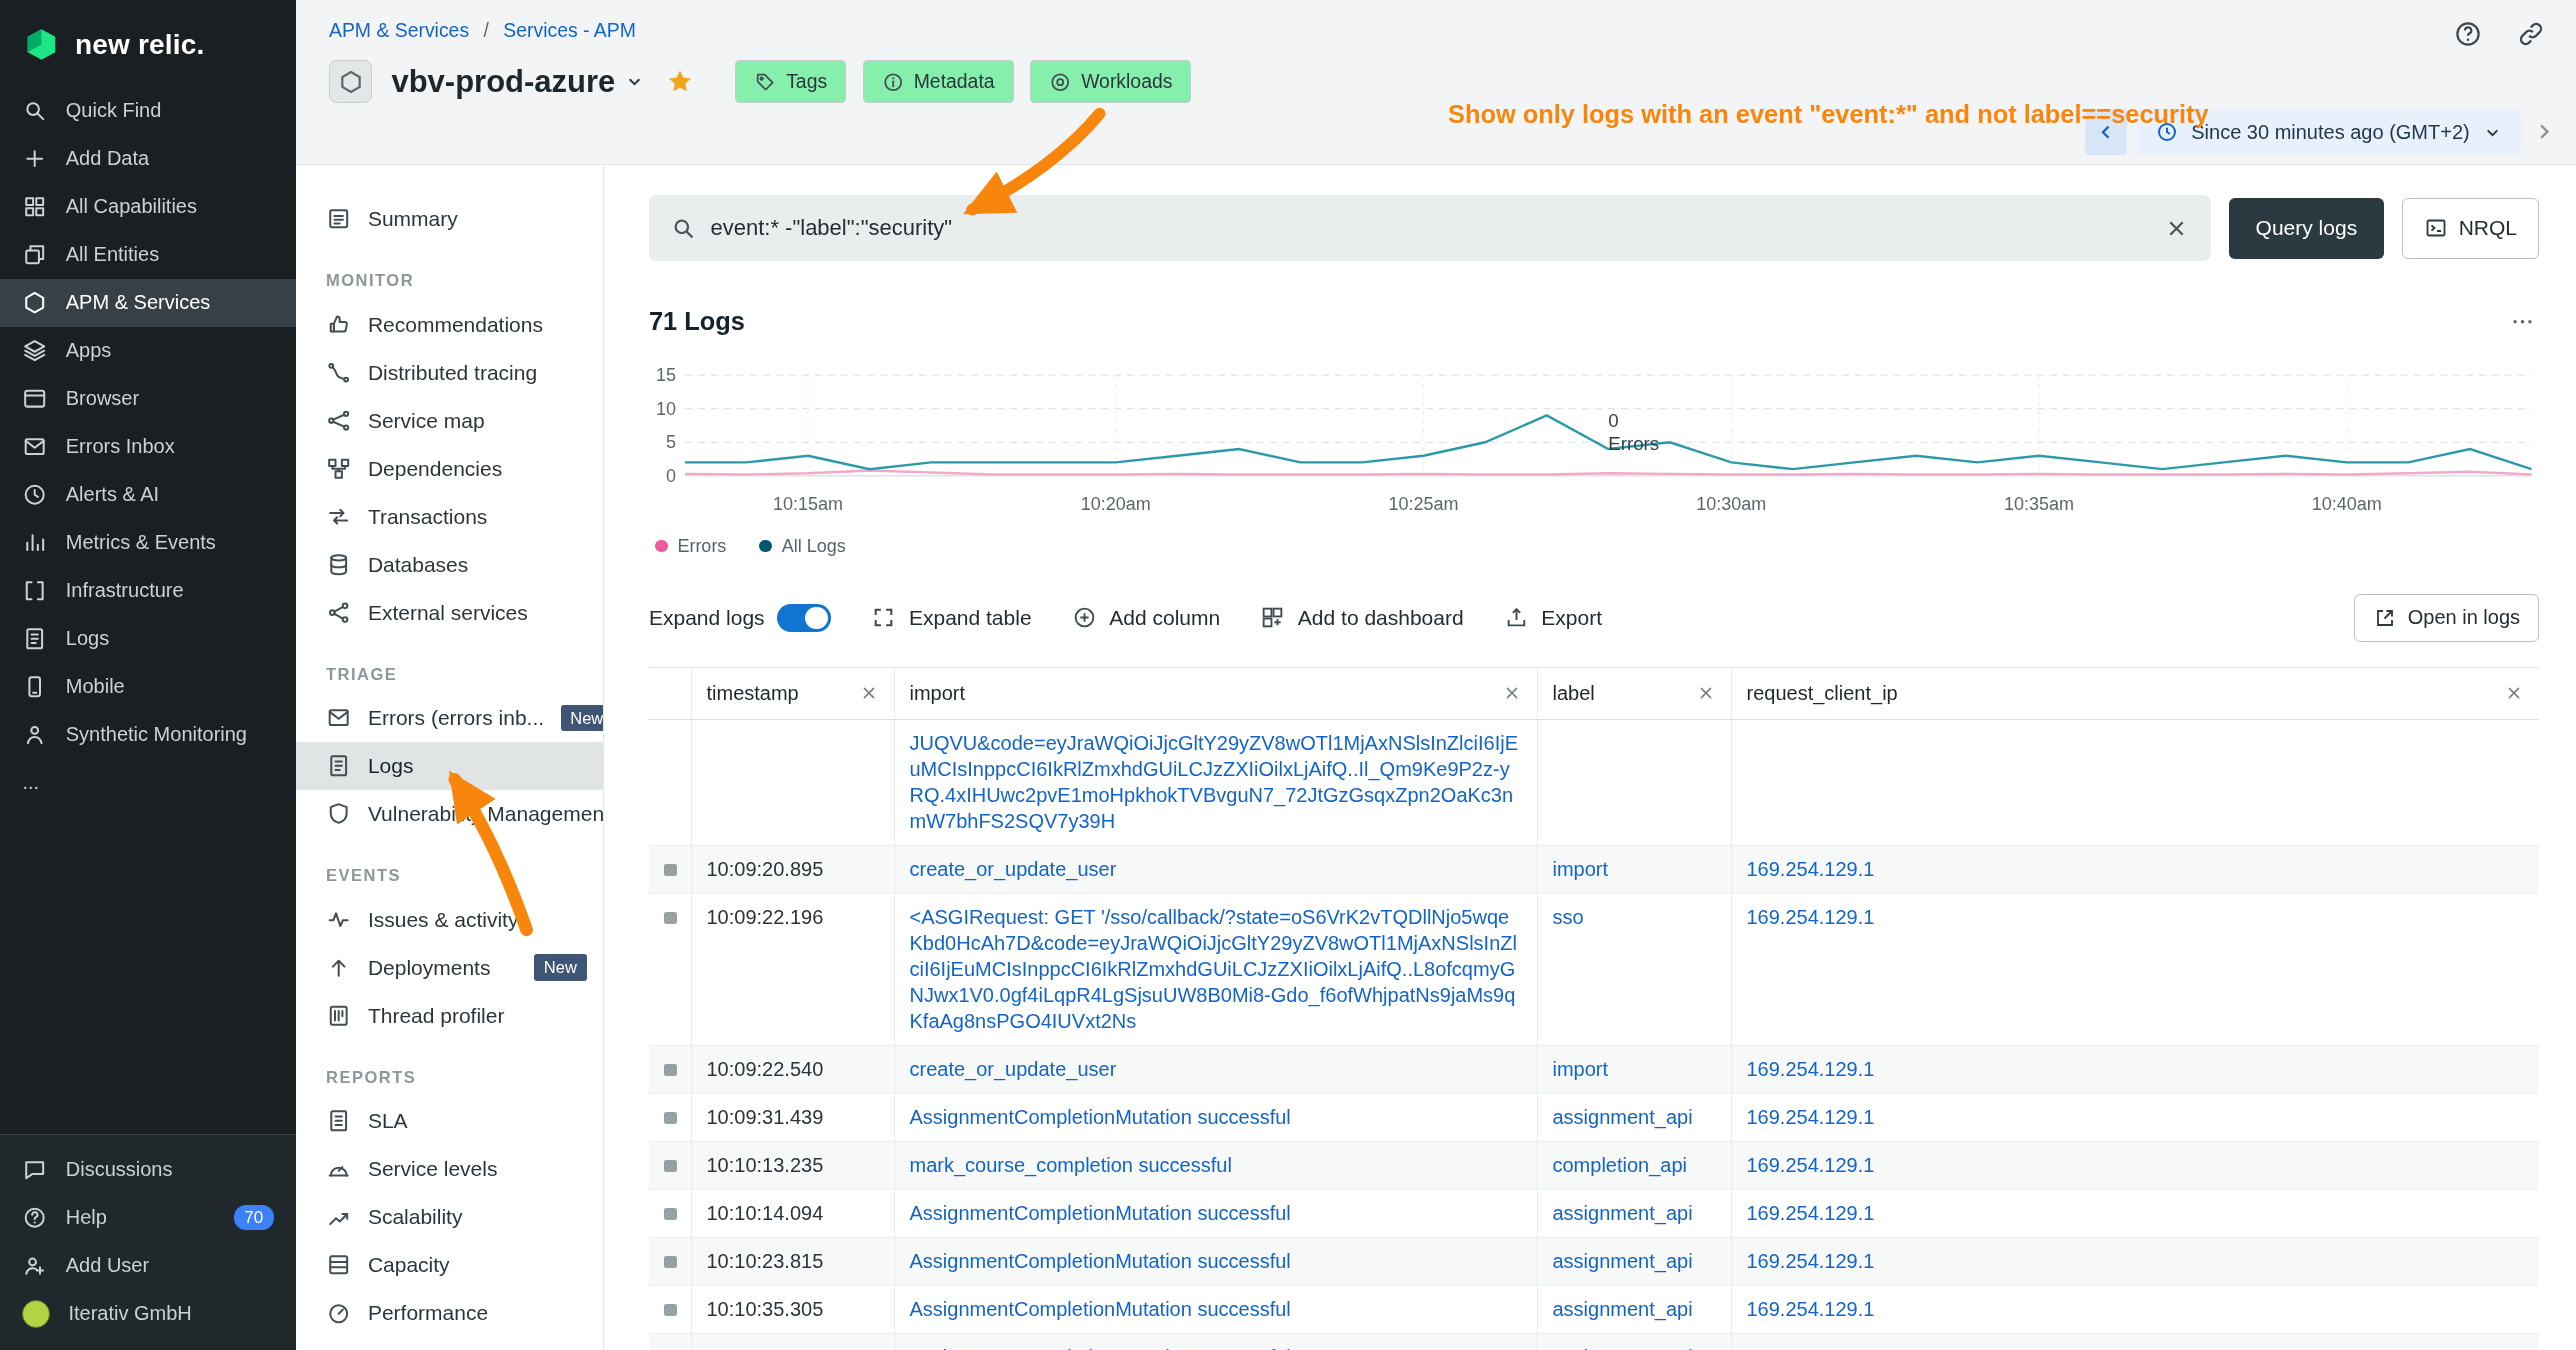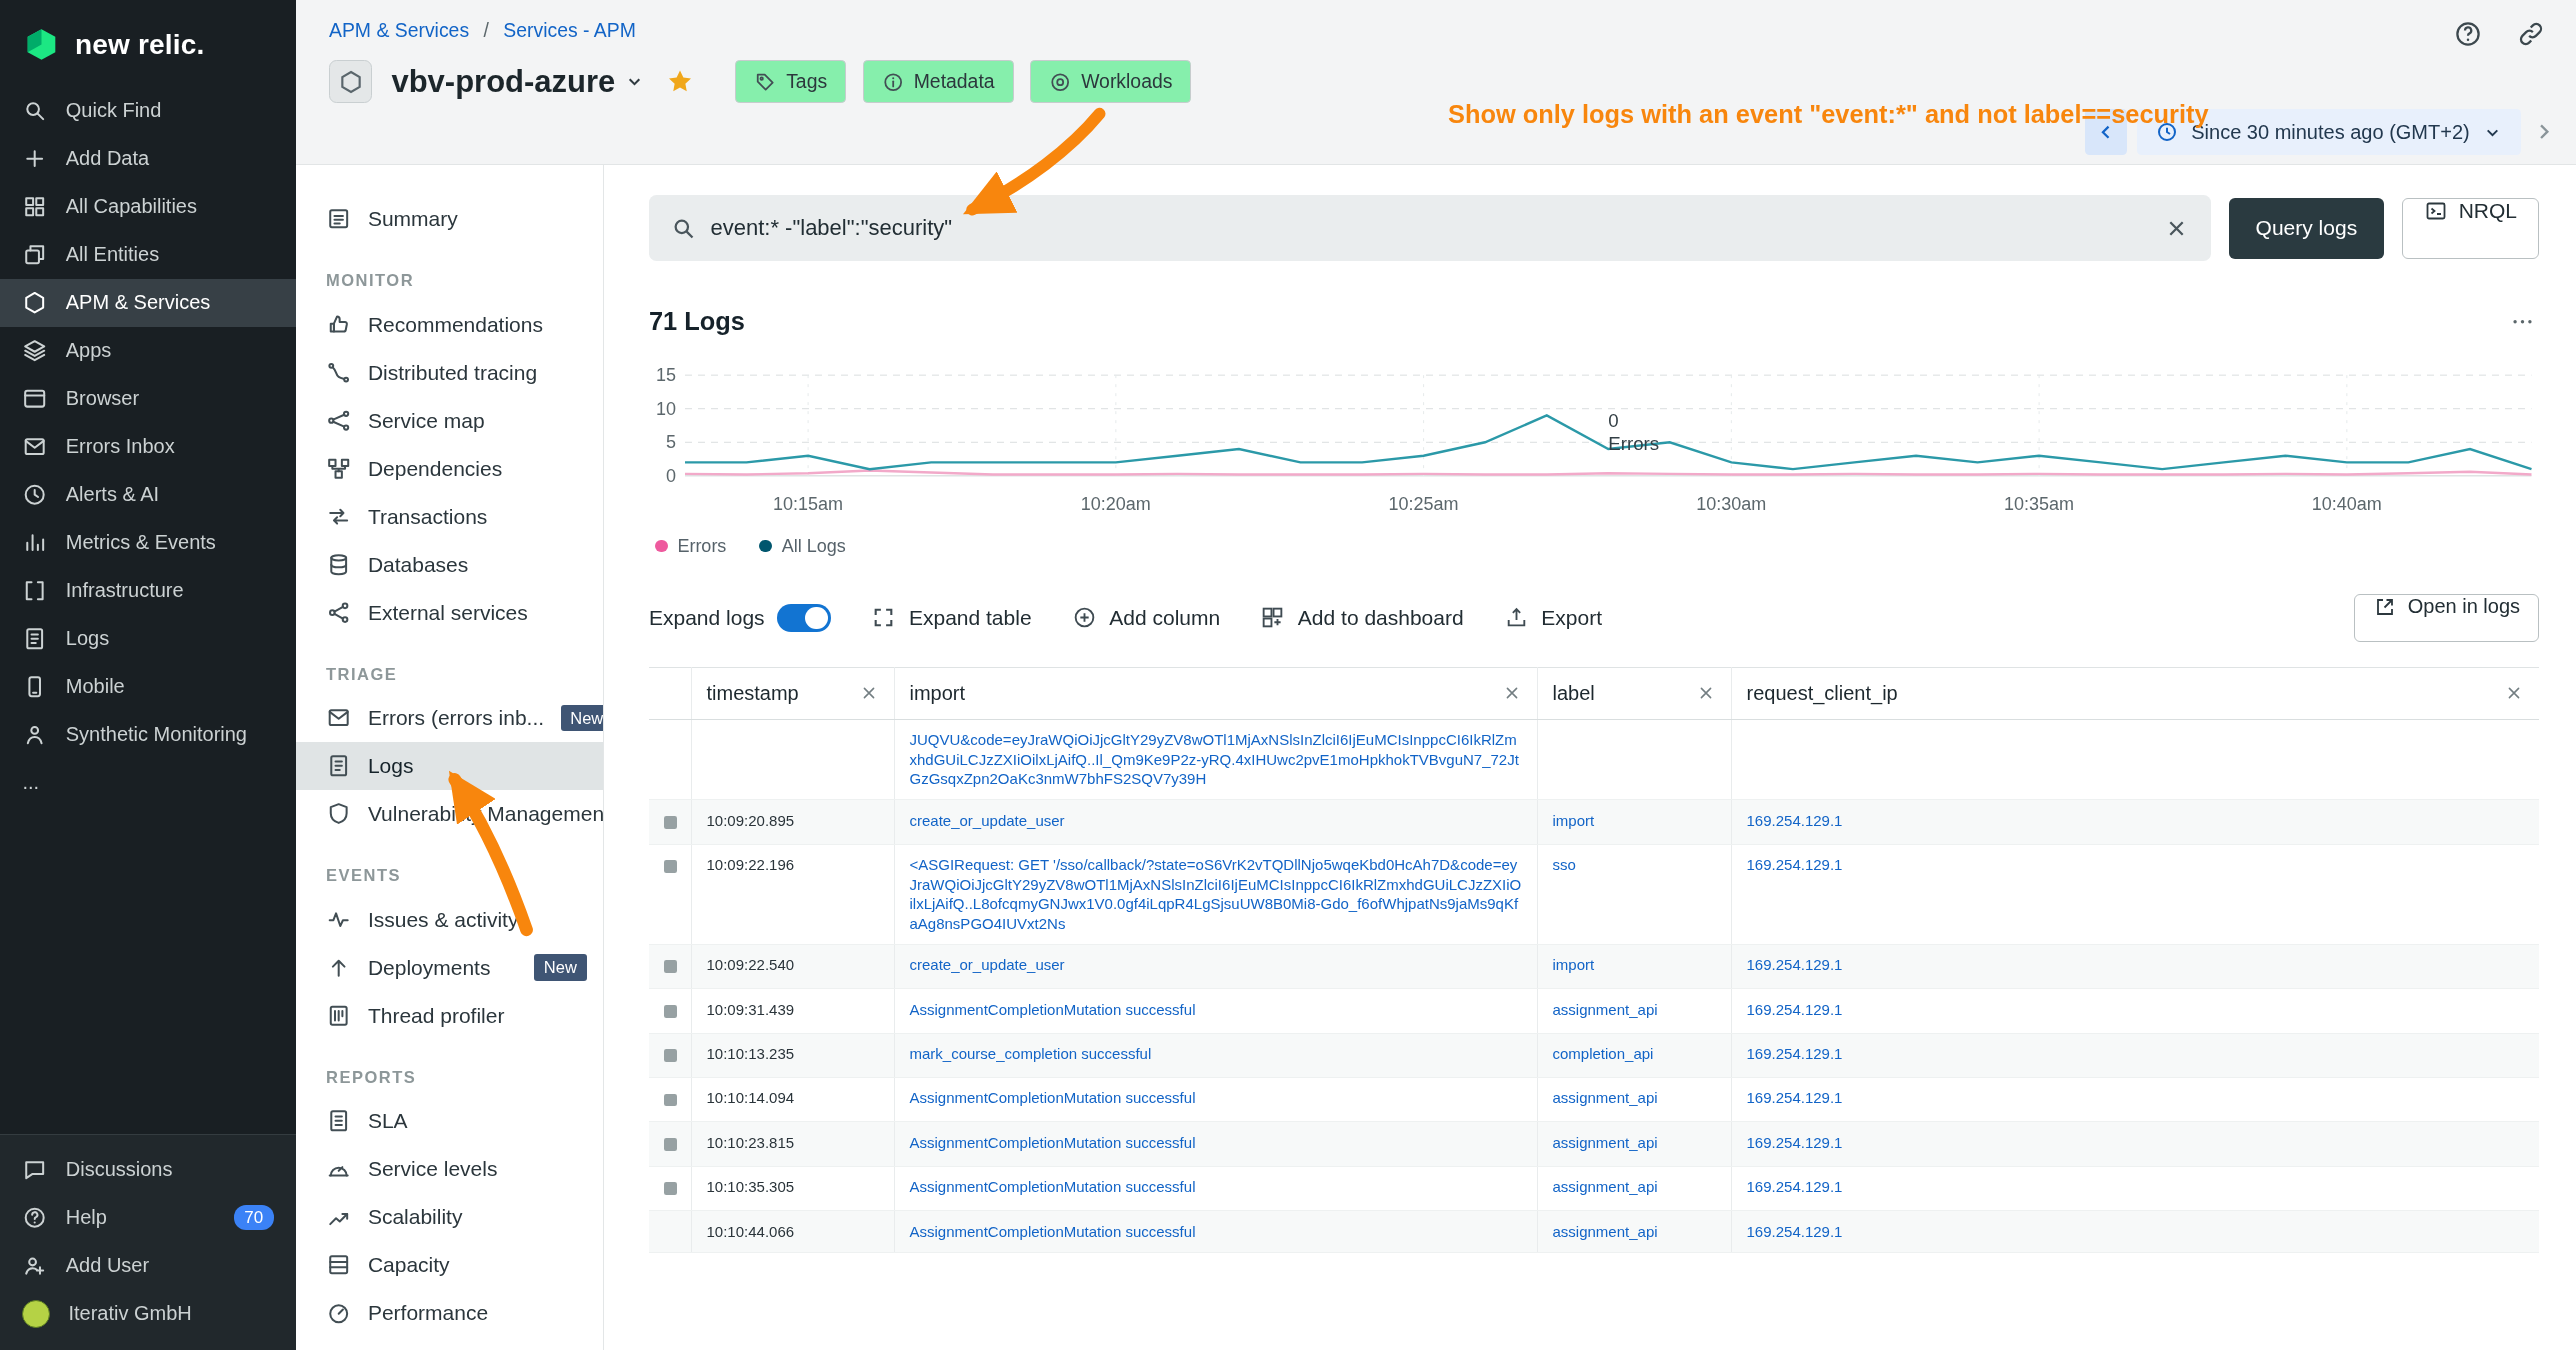--- a/index.html
+++ b/index.html
@@ -54,21 +54,21 @@
   .section-title{font-size:16.5px;letter-spacing:1.5px;color:#8d9799;padding:28px 30px 10.5px;font-weight:700}
   .badge-new{margin-left:auto;background:#3f5574;color:#fff;font-size:16.5px;border-radius:3px;padding:3.7px 9.7px}
 
   #content{flex:1;min-width:0;padding:30px 37px 0 45px;overflow:hidden;background:#fff}
   .search-row{display:flex;gap:18px;align-items:center}
   .search-box{flex:1;display:flex;align-items:center;gap:13.5px;background:#eaedee;border-radius:7.5px;height:66px;padding:0 21px;color:#27333a;min-width:0}
   .search-box .icon{color:#4a565c;width:27px;height:27px}
   .search-input{flex:1;background:transparent;border:none;outline:none;font:inherit;font-size:22px;color:#222e34;min-width:0}
   .clear-x{width:25.4px;height:25.4px;color:#3f4b52;cursor:pointer}
   .btn-dark{height:61px;padding:0 27px;background:#2a3a40;color:#fff;border:none;border-radius:6px;font:inherit;font-size:21px;display:flex;align-items:center;cursor:pointer;white-space:nowrap}
-  .btn-light{height:61px;padding:0 21px;background:#fff;border:0.7px solid #b9c0c2;border-radius:6px;font:inherit;font-size:21px;display:flex;align-items:flex-start;gap:10.5px;color:#222e34;cursor:pointer;white-space:nowrap}
+  .btn-light{height:61px;padding:0 21px;background:#fff;border:0.7px solid #b9c0c2;border-radius:6px;font:inherit;font-size:21px;display:flex;align-items:center;gap:10.5px;color:#222e34;cursor:pointer;white-space:nowrap}
   .btn-light .icon{width:24px;height:24px;color:#2c383e}
 
   .logs-title-row{display:flex;align-items:center;justify-content:space-between;margin-top:46px}
   .logs-count{font-size:25.4px;font-weight:700;color:#16222a}
   .dots-btn{width:33px;height:25.4px;color:#5b666a;cursor:pointer}
 
   
   .chart-wrap{position:relative;margin-top:30px;height:153px}
   .chart-plot{position:absolute;left:36px;right:7.5px;top:0;bottom:34px}
   .ytick{position:absolute;right:calc(100% + 9px);transform:translateY(-50%);font-size:18px;color:#5c676c}
@@ -85,21 +85,21 @@
   .toggle{width:54px;height:28px;border-radius:14px;background:#1274d2;position:relative;display:inline-block;cursor:pointer}
   .toggle::after{content:"";position:absolute;right:3.7px;top:3px;width:22.4px;height:22.4px;border-radius:50%;background:#fff}
   .open-logs{margin-left:auto;height:48px;padding:0 18px;font-size:20px}
 
   
   table{width:100%;border-collapse:collapse;table-layout:fixed;margin-top:25.4px}
   thead tr{border-top:0.7px solid #dfe3e4}
   th,td{border-right:0.7px solid #e9eced;padding:10.5px 15px;vertical-align:top;text-align:left;font-weight:400}
   th:last-child,td:last-child{border-right:none}
   th{font-size:20px;color:#1d282e;border-bottom:0.7px solid #d9dedf;padding:14px 15px}
-  td{font-size:15px;color:#2a343a;border-bottom:0.7px solid #eef1f1;line-height:1.3}
+  td{font-size:20px;color:#2a343a;border-bottom:0.7px solid #eef1f1;line-height:1.3}
   tr.alt td{background:#f7f9f9}
   .th-inner{display:flex;align-items:center;justify-content:space-between;gap:7.5px}
   .x-icon{color:#737e82;width:20px;height:20px;flex-shrink:0;cursor:pointer}
   .cb{display:inline-block;width:12.7px;height:12.7px;background:#97a1a3;border-radius:2.2px;margin-top:5.2px;cursor:pointer}
   .cell-link{color:#1264c7;word-break:break-all;cursor:pointer}
 
   
   #overlay{position:absolute;inset:0;pointer-events:none;z-index:50}
 </style>
 </head>

